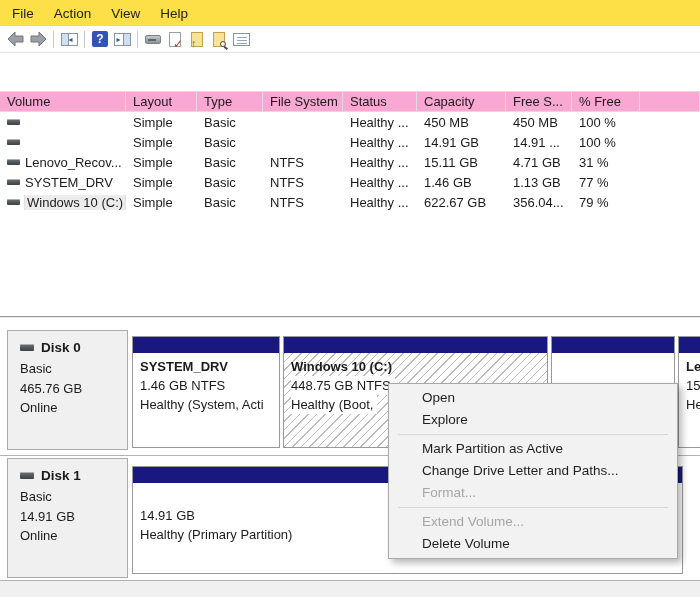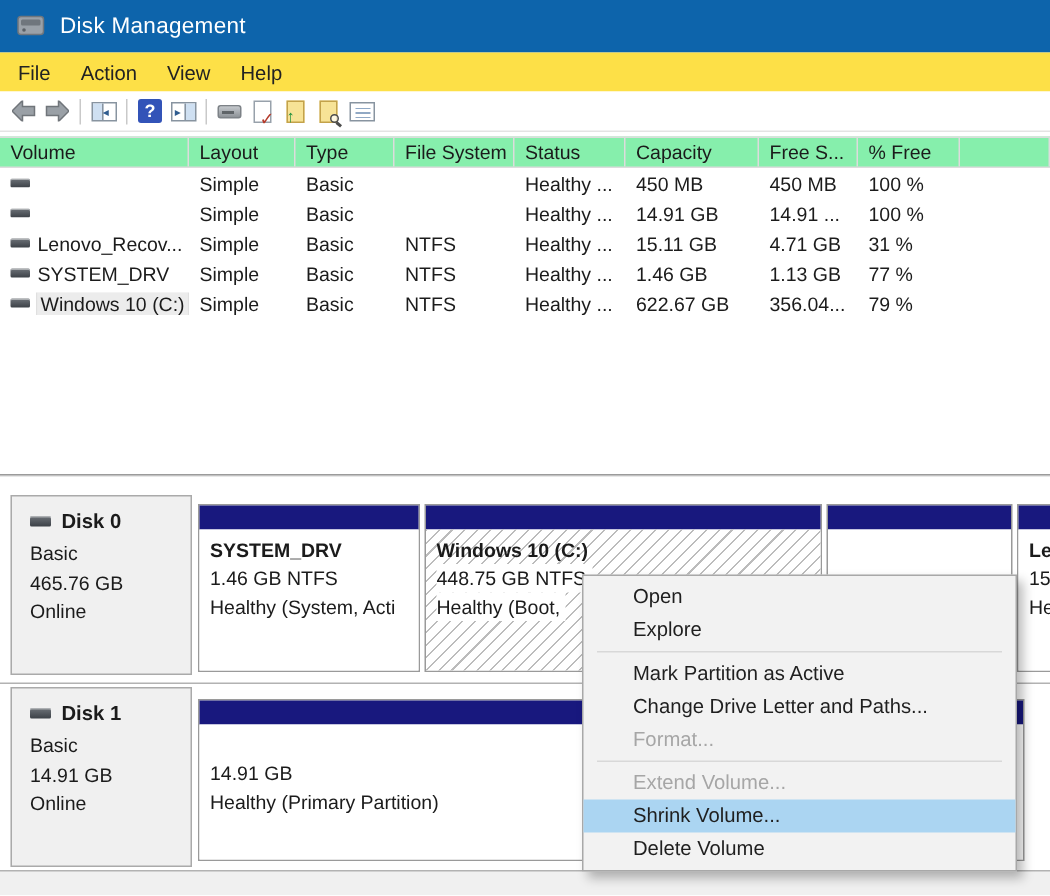--- a/index.html
+++ b/index.html
@@ -35,21 +35,21 @@
   .page-ic { width:12px; height:15px; background:#f7e396; border:1px solid #c3a24a; position:relative; }
   .page-ic .up { position:absolute; left:-1px; bottom:-2px; color:#1f8f3b; font-weight:bold; font-size:11px; line-height:10px; }
   .page-ic .lens { position:absolute; right:-2px; bottom:-1px; width:6px; height:6px; border:1.5px solid #4c4c4c; border-radius:50%; background:rgba(255,255,255,.7); }
   .page-ic .handle { position:absolute; right:-4px; bottom:-3px; width:4px; height:1.5px; background:#4c4c4c; transform:rotate(40deg); }
   .list-ic { width:17px; height:13px; border:1px solid #8894a0; background:#fff; position:relative; }
   .list-ic::before { content:""; position:absolute; left:3px; right:2px; top:3px; height:8px;
     background:repeating-linear-gradient(#90a8c4 0 1px, transparent 1px 3px); }
 
   
   .vtable { position:absolute; left:0; top:91px; width:700px; }
-  .thead { display:flex; height:21px; border-top:1px solid #dcdcdc; border-bottom:1px solid #dcdcdc; background:#86efac; }
+  .thead { display:flex; height:21px; border-top:1px solid #dcdcdc; border-bottom:1px solid #dcdcdc; background:#f9a8d4; }
   .th { font-size:13px; color:#1b1b1b; padding:2px 0 0 7px; border-right:1px solid #dcdcdc; white-space:nowrap; overflow:hidden; }
   .trow { display:flex; height:20px; align-items:center; }
   .cell { padding-left:7px; white-space:nowrap; overflow:hidden; font-size:13px; }
   .c-vol { display:flex; align-items:center; gap:5px; }
   .vol-icon { flex:none; width:13px; height:6px; background:linear-gradient(#6d7278,#3c4147); border-radius:1px; box-shadow:inset 0 1px 0 rgba(255,255,255,.45); }
   .trow.selected .vol-label { background:#ececec; outline:1px solid #e0e0e0; padding:0 2px; }
 
   
   .splitter { position:absolute; left:0; top:316px; width:700px; height:2px; background:#9b9b9b; border-bottom:1px solid #e8e8e8; }
 
@@ -79,28 +79,20 @@
   .mi { height:22px; line-height:22px; padding-left:33px; font-size:13.5px; color:#1f1f1f; white-space:nowrap; cursor:default; }
   .mi.disabled { color:#a6a6a6; }
   .mi.highlighted { background:#abd5f2; }
   .mi.separator { height:1px; padding:0; margin:3px 9px; background:#d8d8d8; }
 </style>
 </head>
 <body>
 
 <div id="win">
 
-  <div class="titlebar">
-    <svg width="20" height="15" viewBox="0 0 20 15">
-      <rect x="1" y="1" width="17" height="12" rx="2" fill="#9aa1a8" stroke="#6f767d"></rect>
-      <rect x="3" y="3" width="13" height="4" rx="1" fill="#6f767d"></rect>
-      <circle cx="5" cy="10" r="1.2" fill="#5a6066"></circle>
-    </svg>
-    <span class="ttext">Disk Management</span>
-  </div>
 
   <div class="menubar">
 
   <span class="mitem">File</span>
       <span class="mitem">Action</span>
       <span class="mitem">View</span>
       <span class="mitem">Help</span>
     </div>
 
   <div class="toolbar">
@@ -323,17 +315,16 @@
   <div class="cmenu">
 
   <div class="mi">Open</div>
       <div class="mi">Explore</div>
       <div class="mi separator"></div>
       <div class="mi">Mark Partition as Active</div>
       <div class="mi">Change Drive Letter and Paths...</div>
       <div class="mi disabled">Format...</div>
       <div class="mi separator"></div>
       <div class="mi disabled">Extend Volume...</div>
-      <div class="mi highlighted">Shrink Volume...</div>
       <div class="mi">Delete Volume</div>
     </div>
 
 </div>
 
 </body></html>

